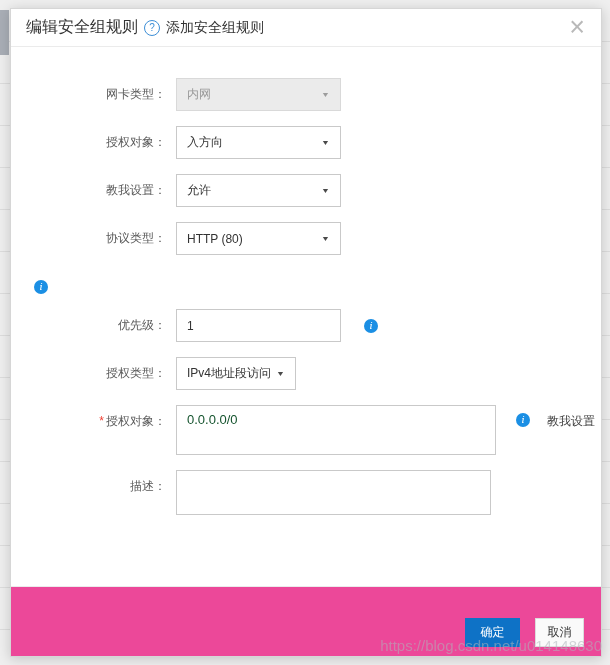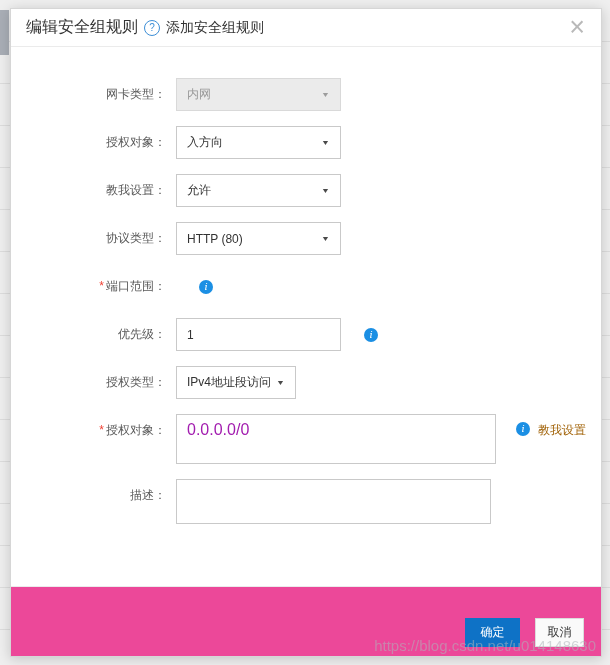--- a/index.html
+++ b/index.html
@@ -53,47 +53,47 @@
   .select.disabled .arrow{color:#9c9c9c;}
   .select.narrow{width:120px;}
   .tinput{
     width:165px;height:33px;border:1px solid #c9c9c9;box-sizing:border-box;
     padding:0 10px;font-size:12px;color:#333;background:#fff;outline:none;
     font-family:"Liberation Sans","DejaVu Sans",sans-serif;
   }
   .tinput.disabled{background:#ebebeb;color:#9a9a9a;border-color:#d9d9d9;}
   textarea.tarea{
     width:320px;height:50px;border:1px solid #c9c9c9;box-sizing:border-box;
-    padding:6px 10px;font-size:16px;color:#a21caf;resize:none;outline:none;
+    padding:6px 10px;font-size:13px;color:#14532d;resize:none;outline:none;
     font-family:"Liberation Sans","DejaVu Sans",sans-serif;
   }
   textarea.tarea.desc{width:315px;height:45px;}
   .info-icon{
     width:14px;height:14px;border-radius:50%;background:#1b8fe4;color:#fff;
     font-size:10px;font-style:italic;font-family:"DejaVu Serif",serif;
     text-align:center;line-height:14px;flex:none;cursor:pointer;
   }
   .mid{margin:10px 0 0 23px;}
   .top8{margin:8px 0 0 20px;}
-  .teach-link{font-size:12px;color:#a16207;margin:8px 0 0 8px;cursor:pointer;white-space:nowrap;}
+  .teach-link{font-size:12px;color:#404040;margin:8px 0 0 17px;cursor:pointer;white-space:nowrap;}
   .helper{font-size:12px;color:#8c8c8c;margin-top:5px;}
 
   .footer{
     position:absolute;left:0;right:0;bottom:0;height:70px;
     border-top:1px solid #ebebeb;box-sizing:border-box;
     display:flex;justify-content:flex-end;align-items:center;
     padding:21px 17px 0 0;gap:15px;background:#ec4899;
   }
   .btn{height:29px;font-size:12px;cursor:pointer;box-sizing:border-box;
     font-family:"Liberation Sans","DejaVu Sans",sans-serif;}
   .btn-primary{width:55px;background:#0e72c6;color:#fff;border:1px solid #0e72c6;}
   .btn-default{width:49px;background:#fafafa;color:#333;border:1px solid #dcdcdc;}
 
   .watermark{
-    position:absolute;right:14px;bottom:11px;font-size:15px;
+    position:absolute;right:8px;bottom:11px;font-size:15px;
     color:rgba(175,180,186,.55);z-index:20;pointer-events:none;white-space:nowrap;
   }
 </style>
 </head>
 <body>
 
 <div class="bg"></div>
 <div class="bg-dark-block"></div>
 
 <div class="dialog">
@@ -133,21 +133,20 @@
 
     <div class="row">
       <div class="flabel">协议类型：</div>
       <div class="select">
         <span>HTTP (80)</span>
         <span class="arrow">▼</span>
       </div>
     </div>
 
     <div class="row">
-      <div class="flabel"><span class="req">*</span><span>端口范围：</span></div>
       <span class="info-icon mid">i</span>
     </div>
 
     <div class="row">
       <div class="flabel">优先级：</div>
       <input class="tinput" value="1" style="">
       <span class="info-icon mid">i</span>
     </div>
 
     <div class="row">

